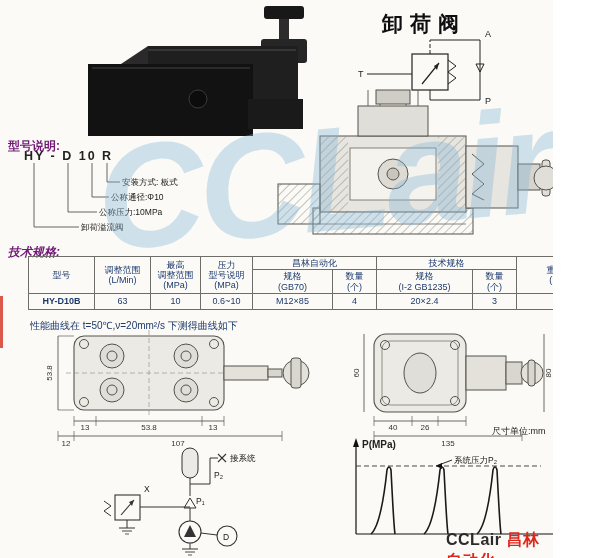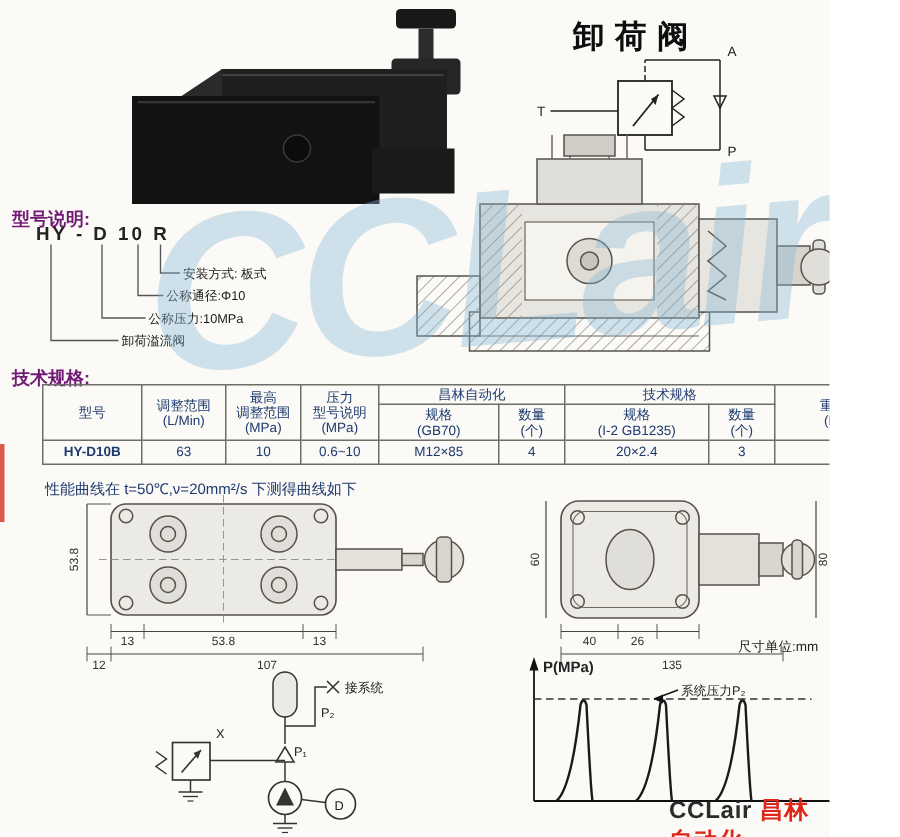--- a/index.html
+++ b/index.html
@@ -98,21 +98,21 @@
     <polyline points="99,17 99,36 112,36" fill="none" stroke="#555" stroke-width="0.9"></polyline>
     <polyline points="84,17 84,51 101,51" fill="none" stroke="#555" stroke-width="0.9"></polyline>
     <polyline points="60,17 60,66 89,66" fill="none" stroke="#555" stroke-width="0.9"></polyline>
     <polyline points="26,17 26,81 71,81" fill="none" stroke="#555" stroke-width="0.9"></polyline>
     <text x="114" y="39" class="lbltxt">安装方式: 板式</text>
     <text x="103" y="54" class="lbltxt">公称通径:Φ10</text>
     <text x="91" y="69" class="lbltxt">公称压力:10MPa</text>
     <text x="73" y="84" class="lbltxt">卸荷溢流阀</text>
   </svg>
 
-  <div class="abs heading" style="left:8px; top:244px;">技术规格:</div>
+  <div class="abs heading" style="left:8px; top:244px;font-style:italic;">技术规格:</div>
 
   <table class="specs abs" style="left:28px; top:256px; width:566px;">
     <colgroup>
       <col style="width:66px">
         <col style="width:56px">
         <col style="width:50px">
         <col style="width:52px">
       <col style="width:80px">
         <col style="width:44px">
         <col style="width:96px">

